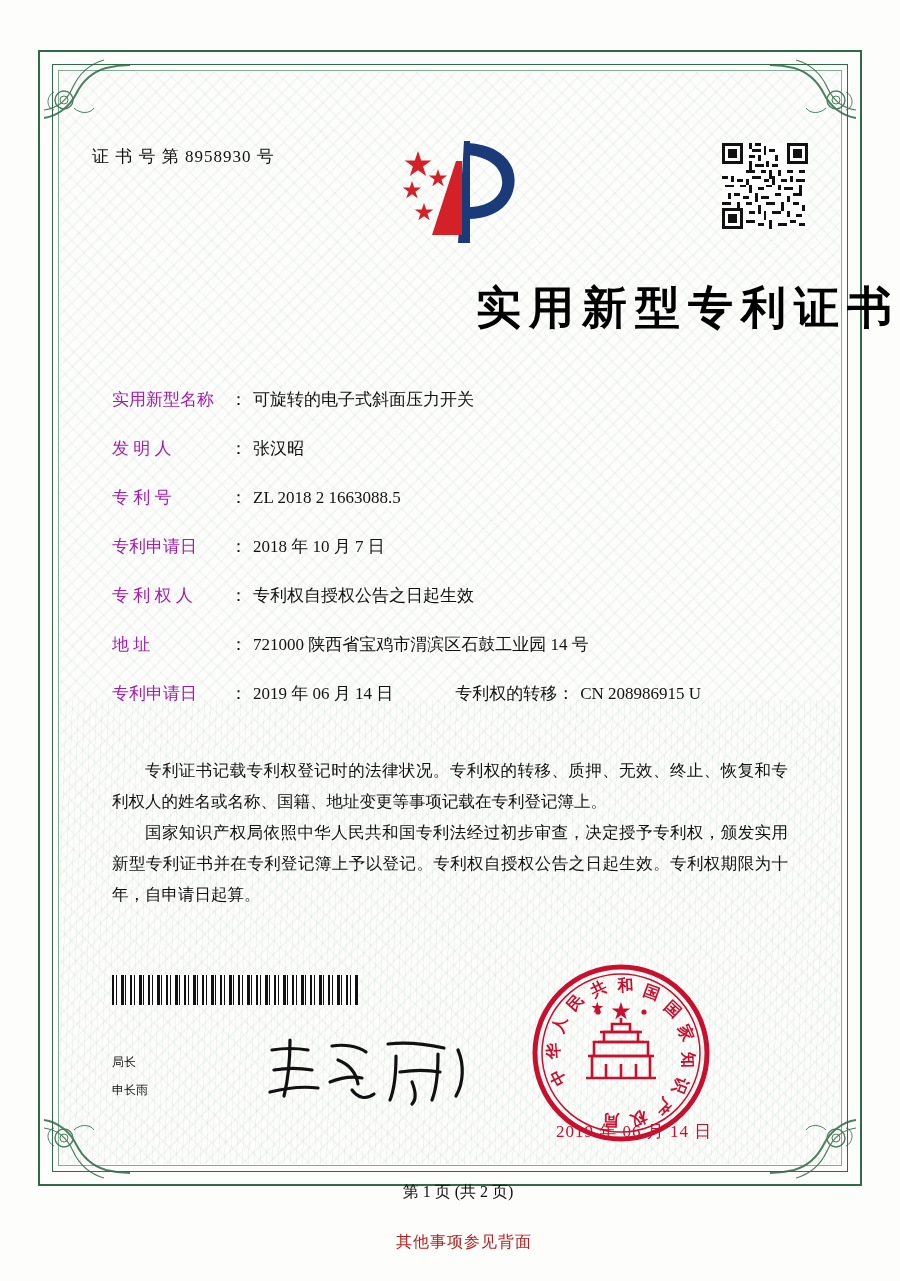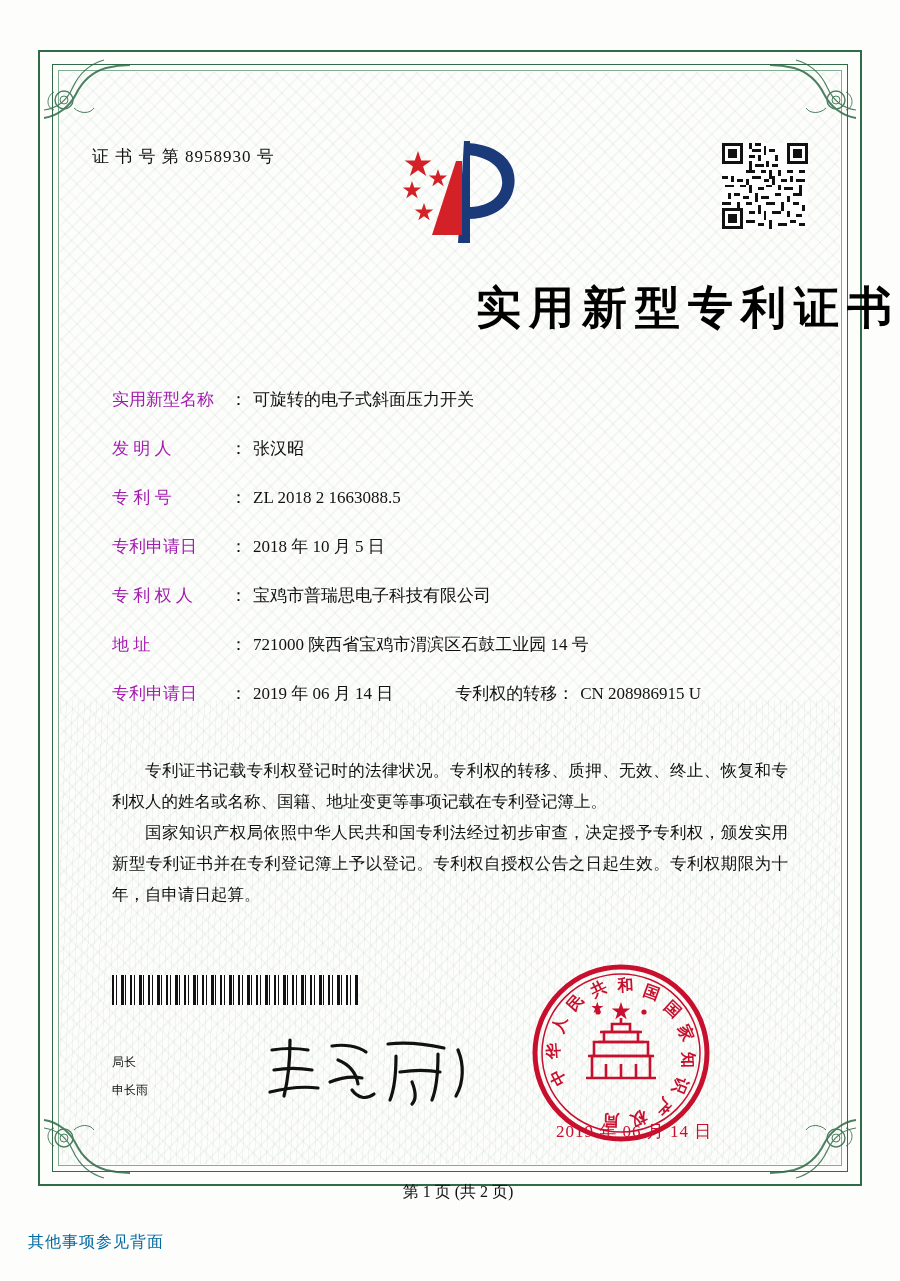--- a/index.html
+++ b/index.html
@@ -199,22 +199,23 @@
     left: 16px; right: 0;
     top: 1182px;
     text-align: center;
     font-size: 16px;
     color: #111;
   }
   .footer-note {
     position: absolute;
     left: 0; right: 0;
     top: 1232px;
+    text-align: center;
     font-size: 16px;
-    color: #0369a1;
+    color: #b91c1c;
     letter-spacing: 1px;
     padding-left: 28px;
   }
 </style>
 </head>
 <body>
 
 <div class="page">
 
   <div class="wash"></div>
@@ -383,27 +384,27 @@
 
     <div class="row">
       <span class="label sp1">专 利 号</span>
       <span class="colon">：</span>
       <span class="value">ZL 2018 2 1663088.5</span>
     </div>
 
     <div class="row">
       <span class="label sp1">专利申请日</span>
       <span class="colon">：</span>
-      <span class="value">2018 年 10 月 5 日</span>
+      <span class="value">2018 年 10 月 7 日</span>
     </div>
 
     <div class="row">
       <span class="label sp1">专 利 权 人</span>
       <span class="colon">：</span>
-      <span class="value">宝鸡市普瑞思电子科技有限公司</span>
+      <span class="value">专利权自授权公告之日起生效</span>
     </div>
 
     <div class="row">
       <span class="label sp1">地 址</span>
       <span class="colon">：</span>
       <span class="value">721000  陕西省宝鸡市渭滨区石鼓工业园 14 号</span>
     </div>
 
     <div class="row">
       <span class="label sp1">专利申请日</span>

